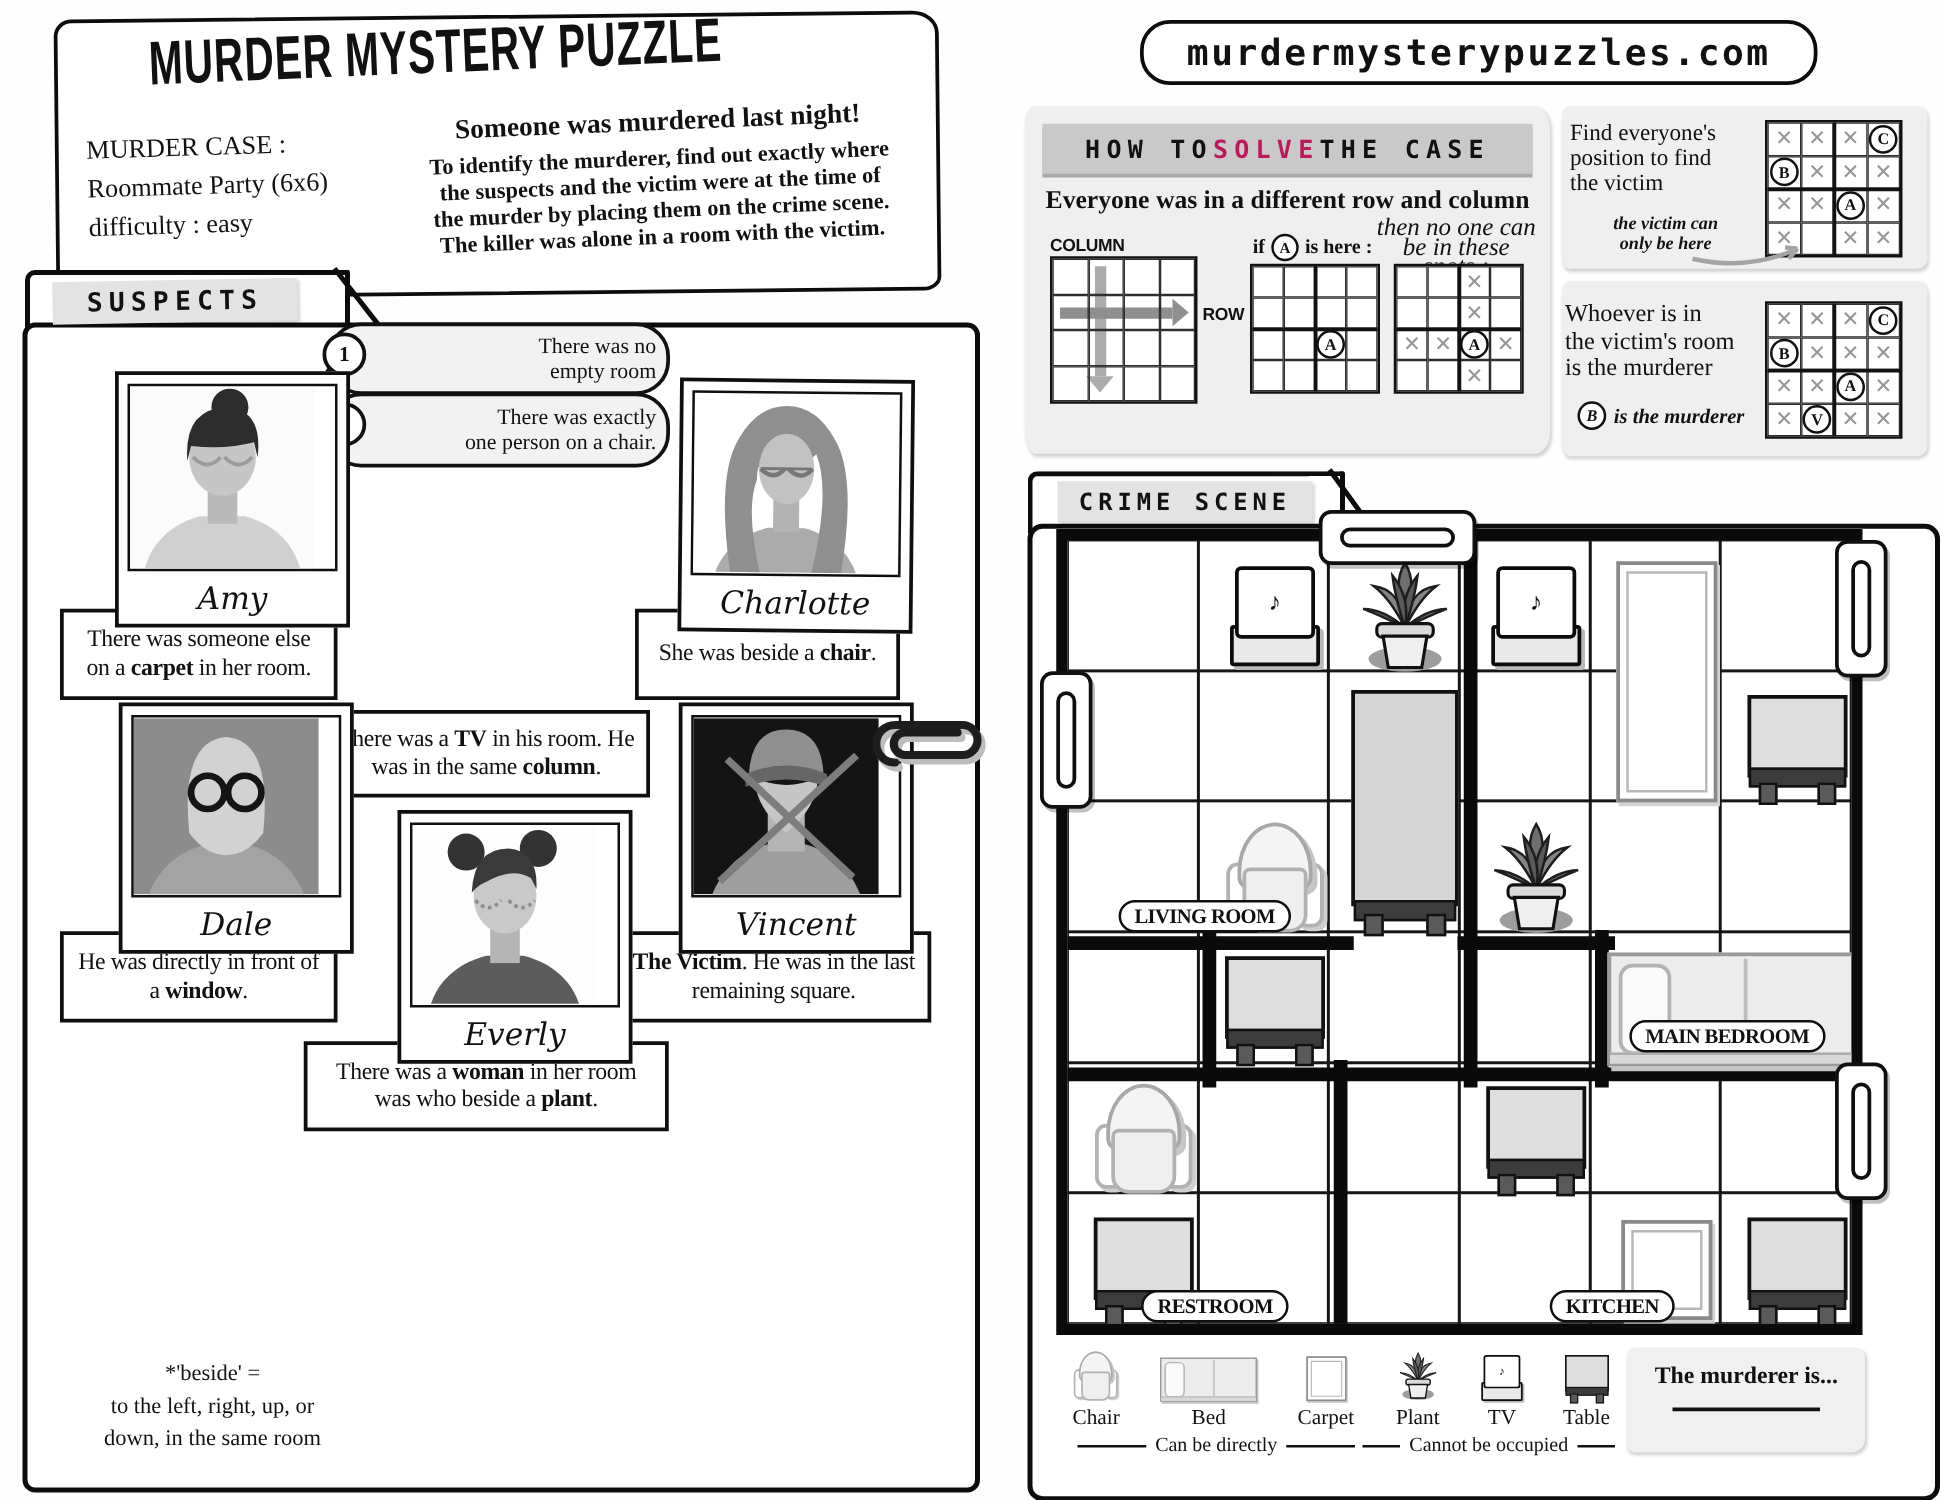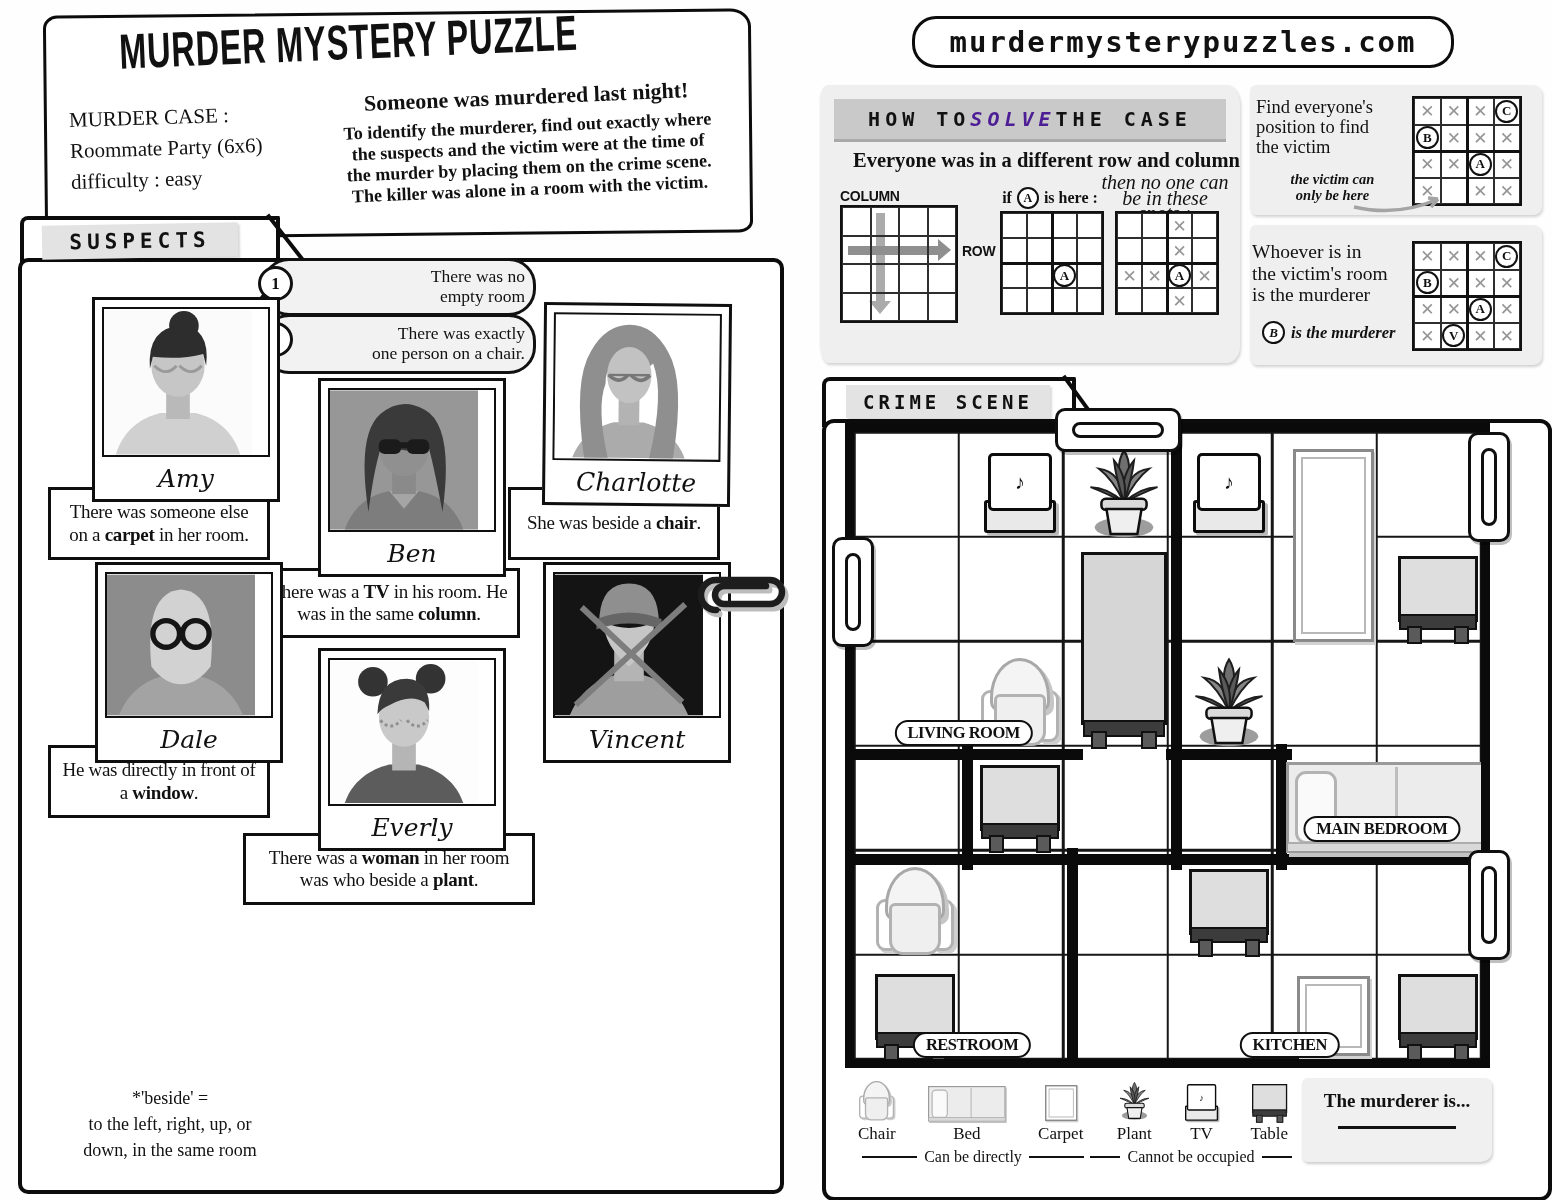--- a/index.html
+++ b/index.html
@@ -67,22 +67,22 @@
   #site-pill{left:912px;top:16px;width:536px;height:46px;border:3.5px solid #0c0c0c;border-radius:24px;
      display:flex;align-items:center;justify-content:center;font-family:"DejaVu Sans Mono",monospace;
      font-weight:bold;font-size:29px;letter-spacing:2px;background:#fff;}
 
   
   .paperpanel{background:#efefef;border-radius:2% 3% 3% 2%/5% 7% 6% 8%;box-shadow:1px 2px 3px rgba(0,0,0,.18);}
   #howto-panel{left:820px;top:85px;width:420px;height:278px;}
   #howto-bar{left:14px;top:14px;width:392px;height:40px;background:#c9c9c9;box-shadow:0 3px 0 #a9a9a9;
      display:flex;align-items:center;justify-content:center;font-family:"DejaVu Sans Mono",monospace;
      font-weight:bold;font-size:20px;letter-spacing:5px;}
-  #howto-bar .gray{color:#4c1d95;font-style:italic;}
-  #howto-sub{left:0;top:64px;width:100%;text-align:right;font-weight:bold;font-size:20.5px;}
+  #howto-bar .gray{color:#be185d;}
+  #howto-sub{left:0;top:64px;width:100%;text-align:center;font-weight:bold;font-size:20.5px;}
   .mini-label{font-family:"Liberation Sans",sans-serif;font-weight:bold;font-size:14px;letter-spacing:-0.3px;}
   #col-label{left:20px;top:103px;}
   #row-label{left:142px;top:158px;}
   .if-label{left:150px;top:102px;width:160px;display:flex;justify-content:center;align-items:center;gap:5px;
      font-weight:bold;font-size:16px;}
   #then-label{left:281px;top:90px;width:128px;text-align:center;font-style:italic;font-weight:normal;
      font-size:20px;line-height:15.5px;}
 
   .mg{position:absolute;display:grid;grid-template-columns:repeat(4,1fr);grid-template-rows:repeat(4,1fr);
       background:#fff;border:2.5px solid #111;box-sizing:border-box;}
@@ -236,36 +236,20 @@
         <path d="M31 40 Q29 12 52 11 Q72 12 69 38 L67 30 Q52 34 33 32 Z" fill="#2d2d2d"></path>
         <path d="M34 38 q8 8 15 0 M51 38 q8 8 15 0" fill="none" stroke="#9a9a9a" stroke-width="2"></path>
       </svg>
     </div>
     <div class="pname">Amy</div>
   </div>
   <div class="abs clue-box" id="amy-clue">
       <div><span>There was someone else on a </span><b>carpet</b><span> in her room.</span></div>
     </div>
 
-  <div class="abs polaroid" id="ben-card">
-    <div class="photo" style="height:140px;">
-      <svg width="148" height="140" viewBox="0 0 100 94">
-        <rect width="100" height="94" fill="#979797"></rect>
-        <path d="M10 94 C16 76 30 70 40 68 L60 68 C70 70 84 76 90 94 Z" fill="#7d7d7d"></path>
-        <path d="M40 68 L50 80 L60 68 Z" fill="#a5a5a5"></path>
-        <rect x="42" y="50" width="16" height="20" fill="#8a8a8a"></rect>
-        <ellipse cx="50" cy="38" rx="17" ry="20" fill="#909090"></ellipse>
-        <path d="M26 82 Q18 30 34 16 Q48 4 64 13 Q84 24 76 82 Q70 50 66 36 Q50 46 36 34 Q30 50 26 82 Z" fill="#3a3a3a"></path>
-        <rect x="33" y="33" width="15" height="10" rx="4" fill="#1b1b1b"></rect>
-        <rect x="52" y="33" width="15" height="10" rx="4" fill="#1b1b1b"></rect>
-        <rect x="45" y="35" width="12" height="4" fill="#1b1b1b"></rect>
-      </svg>
-    </div>
-    <div class="pname">Ben</div>
-  </div>
   <div class="abs clue-box" id="ben-clue">
       <div><span>There was a </span><b>TV</b><span> in his room. He was in the same </span><b>column</b><span>.</span></div>
     </div>
 
   <div class="abs polaroid" id="charlotte-card">
     <div class="photo" style="height:144px;">
       <svg width="148" height="144" viewBox="0 0 100 96">
         <rect width="100" height="96" fill="#ffffff"></rect>
         <path d="M12 96 C18 80 32 74 40 72 L60 72 C68 74 82 80 88 96 Z" fill="#ababab"></path>
         <path d="M20 96 Q12 44 24 24 Q34 6 50 6 Q66 6 76 24 Q88 44 80 96 L64 96 Q74 52 66 32 Q58 40 42 40 Q34 32 34 46 Q28 62 36 96 Z" fill="#8f8f8f"></path>
@@ -327,20 +311,23 @@
         <rect x="40" y="48" width="20" height="24" fill="#b4b4b4"></rect>
         <path d="M33 32 Q33 48 50 62 Q67 48 67 32 Q50 40 33 32 Z" fill="#c6c6c6"></path>
         <path d="M30 28 Q32 6 50 6 Q68 6 70 28 L70 34 Q50 26 30 34 Z" fill="#8f8f8f"></path>
         <path d="M28 30 Q50 21 72 30 L72 37 Q50 29 28 37 Z" fill="#666666"></path>
         <line x1="14" y1="88" x2="88" y2="20" stroke="#7d7d7d" stroke-width="4"></line>
         <line x1="18" y1="22" x2="86" y2="86" stroke="#7d7d7d" stroke-width="4"></line>
       </svg>
     </div>
     <div class="pname">Vincent</div>
   </div>
+  <div class="abs clue-box" id="vincent-clue">
+      <div><b>The Victim</b><span>. He was in the last remaining square.</span></div>
+    </div>
 
   <div class="abs" id="footnote">
       <div>*'beside' =</div>
       <div>to the left, right, up, or</div>
       <div>down, in the same room</div>
     </div>
 
   <div class="abs" id="paperclip">
     <svg width="96" height="62" viewBox="0 0 96 62">
       <path d="M18 40 a15 15 0 0 1 0 -30 l54 0 a12 12 0 0 1 0 24 l-46 0 a9 9 0 0 1 0 -18 l42 0" fill="none" stroke="#bdbdbd" stroke-width="7" stroke-linecap="round" transform="translate(3,4)"></path>

